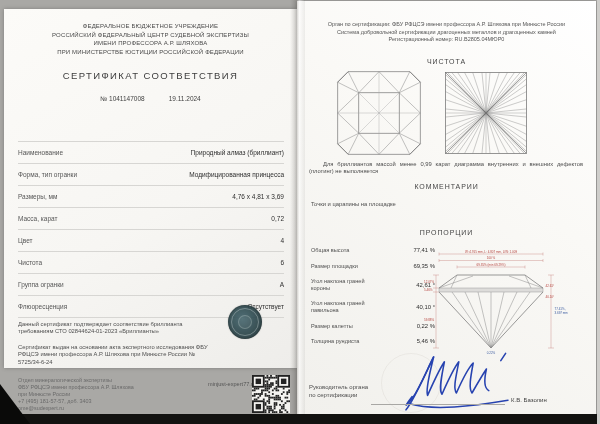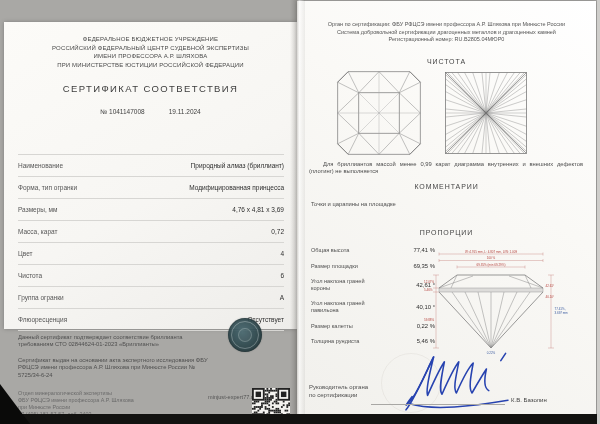--- a/index.html
+++ b/index.html
@@ -8,21 +8,21 @@
     background:#a9a8a5;
     font-family:"Liberation Sans", sans-serif;
     -webkit-font-smoothing:antialiased;
   }
   .bottom-bar{position:absolute;left:0;right:0;bottom:0;height:10px;background:#121210;}
   .corner-wedge{position:absolute;left:0;bottom:0;width:30px;height:40px;background:#0a0a09;
     clip-path:polygon(0 0,0 100%,100% 100%);}
   .right-edge{position:absolute;right:0;top:0;bottom:0;width:3px;background:#cfcecb;}
 
   .page{position:absolute;box-shadow:0 0 4px rgba(0,0,0,.25);}
-  .page-left{left:4px;top:22px;width:293px;height:307px;
+  .page-left{left:4px;top:9px;width:293px;height:359px;
     background:linear-gradient(150deg,#fcfbf8 0%,#f7f6f3 55%,#eeedea 100%);}
   .page-right{left:297px;top:1px;width:299px;height:415px;
     background:linear-gradient(215deg,#ffffff 0%,#faf9f6 40%,#f1f0ec 100%);}
   .fold{position:absolute;left:290px;top:0;width:15px;height:418px;pointer-events:none;
     background:linear-gradient(90deg,rgba(0,0,0,0) 0%,rgba(70,65,60,.22) 45%,rgba(255,255,255,.5) 62%,rgba(0,0,0,.06) 100%);}
 
   .abs{position:absolute;}
   .center{width:100%;text-align:center;}
 
   

